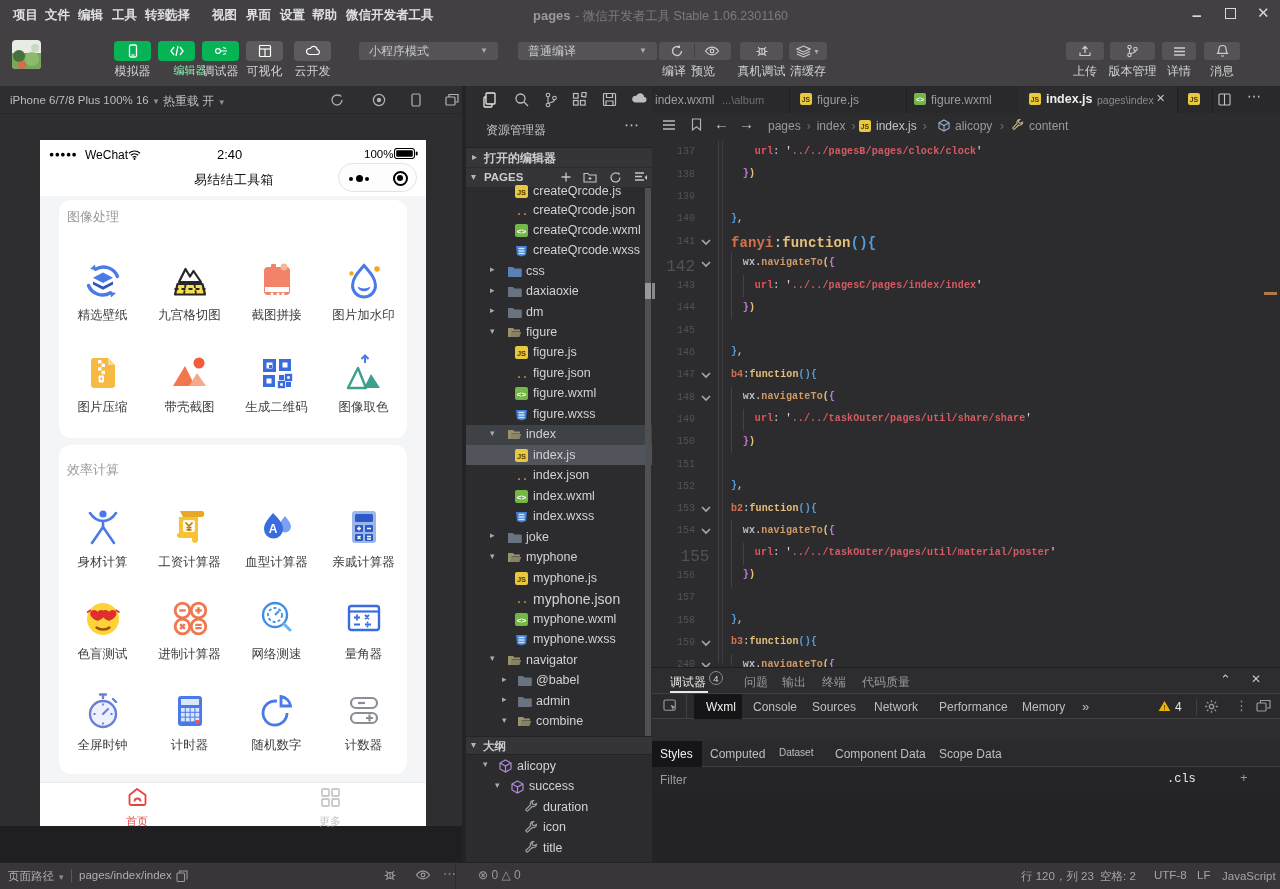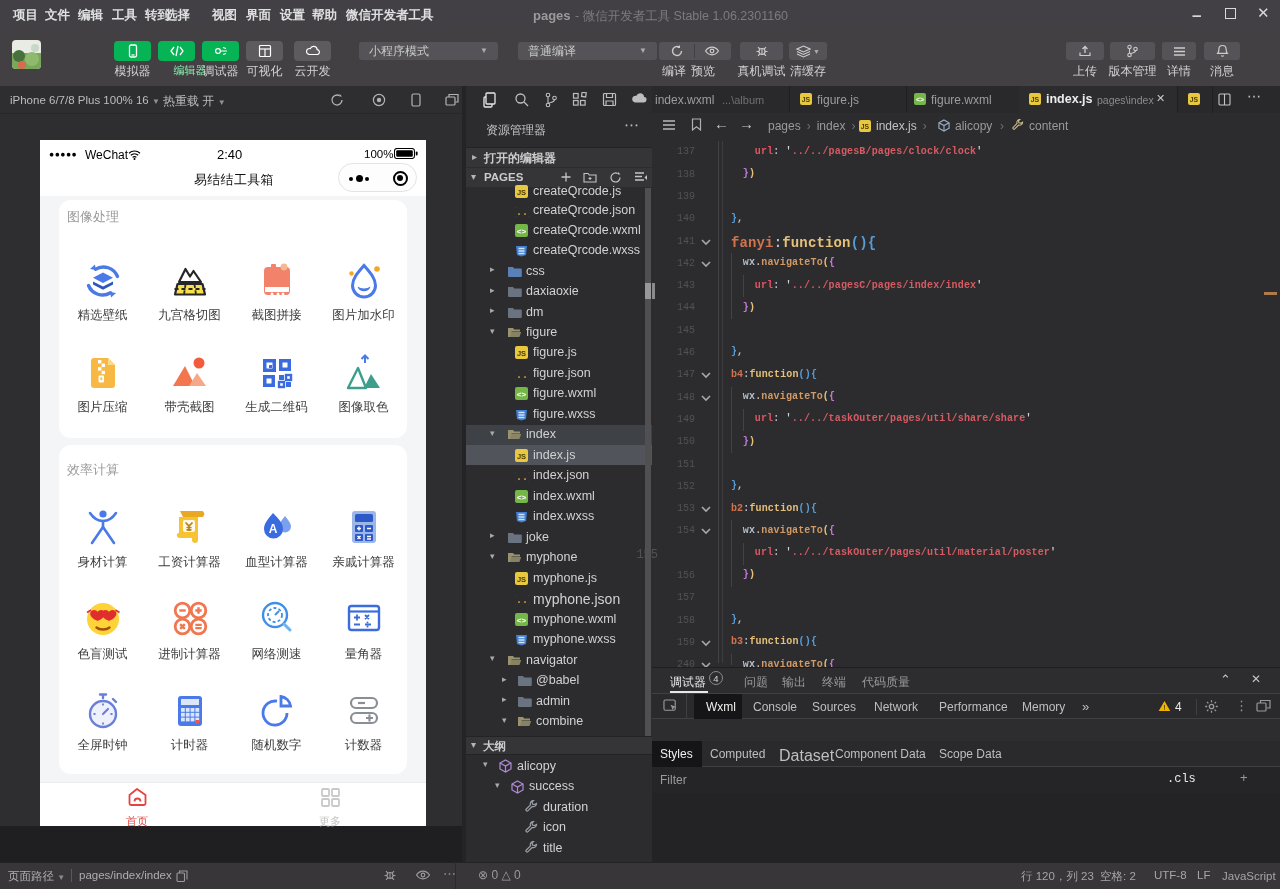--- a/index.html
+++ b/index.html
@@ -846,21 +846,21 @@
 <div class="a mono" style="left:655px;top:190.9px;width:40px;text-align:right;font-size:10px;color:#525254">139</div>
 <div class="a mono" style="left:655px;top:213.20000000000002px;width:40px;text-align:right;font-size:10px;color:#525254">140</div>
 <div class="a mono" style="left:730.92px;top:212.60000000000002px;font-size:10px;font-weight:700;letter-spacing:0.15px;white-space:pre"><span style="color:#569cd6">}</span><span style="color:#b8bfc9">,</span></div>
 <div class="a mono" style="left:655px;top:235.5px;width:40px;text-align:right;font-size:10px;color:#525254">141</div>
 <div class="a" style="left:701px;top:238.5px">
     <svg width="10" height="7" viewBox="0 0 10 7">
       <path d="M1 1l4 4 4-4" fill="none" stroke="#a8a8aa" stroke-width="1.6"></path>
     </svg>
   </div>
 <div class="a mono" style="left:730.92px;top:234.9px;font-size:14px;font-weight:700;letter-spacing:0.15px;white-space:pre"><span style="color:#d2734e">fanyi</span><span style="color:#b8bfc9">:</span><span style="color:#e5c07b">function</span><span style="color:#569cd6">(){</span></div>
-<div class="a mono" style="left:655px;top:257.8px;width:40px;text-align:right;font-size:10px;color:#525254">142</div>
+<div class="a mono" style="left:655px;top:257.8px;width:40px;text-align:right;font-size:16px;color:#525254">142</div>
 <div class="a" style="left:701px;top:260.8px">
     <svg width="10" height="7" viewBox="0 0 10 7">
       <path d="M1 1l4 4 4-4" fill="none" stroke="#a8a8aa" stroke-width="1.6"></path>
     </svg>
   </div>
 <div class="a mono" style="left:742.84px;top:257.2px;font-size:10px;font-weight:700;letter-spacing:0.15px;white-space:pre"><span style="color:#b8bfc9">wx.</span><span style="color:#d19a66">navigateTo</span><span style="color:#e5c07b">(</span><span style="color:#c678dd">{</span></div>
 <div class="a mono" style="left:655px;top:280.1px;width:40px;text-align:right;font-size:10px;color:#525254">143</div>
 <div class="a mono" style="left:754.76px;top:279.5px;font-size:10px;font-weight:700;letter-spacing:0.15px;white-space:pre"><span style="color:#e05561">url</span><span style="color:#b8bfc9">: </span><span style="color:#cfcfcf">'</span><span style="color:#d75b63">../../pagesC/pages/index/index</span><span style="color:#cfcfcf">'</span></div>
 <div class="a mono" style="left:655px;top:302.4px;width:40px;text-align:right;font-size:10px;color:#525254">144</div>
 <div class="a mono" style="left:742.84px;top:301.79999999999995px;font-size:10px;font-weight:700;letter-spacing:0.15px;white-space:pre"><span style="color:#c678dd">}</span><span style="color:#e5c07b">)</span></div>
@@ -895,21 +895,21 @@
     </svg>
   </div>
 <div class="a mono" style="left:730.92px;top:502.5px;font-size:10px;font-weight:700;letter-spacing:0.15px;white-space:pre"><span style="color:#d2734e">b2</span><span style="color:#b8bfc9">:</span><span style="color:#e5c07b">function</span><span style="color:#569cd6">(){</span></div>
 <div class="a mono" style="left:655px;top:525.4000000000001px;width:40px;text-align:right;font-size:10px;color:#525254">154</div>
 <div class="a" style="left:701px;top:528.4000000000001px">
     <svg width="10" height="7" viewBox="0 0 10 7">
       <path d="M1 1l4 4 4-4" fill="none" stroke="#a8a8aa" stroke-width="1.6"></path>
     </svg>
   </div>
 <div class="a mono" style="left:742.84px;top:524.8000000000001px;font-size:10px;font-weight:700;letter-spacing:0.15px;white-space:pre"><span style="color:#b8bfc9">wx.</span><span style="color:#d19a66">navigateTo</span><span style="color:#e5c07b">(</span><span style="color:#c678dd">{</span></div>
-<div class="a mono" style="left:618px;top:547.7px;width:40px;text-align:right;font-size:12px;color:#525254">155</div>
+<div class="a mono" style="left:675px;top:547.7px;width:40px;text-align:center;font-size:16px;color:#525254">155</div>
 <div class="a mono" style="left:754.76px;top:547.1px;font-size:10px;font-weight:700;letter-spacing:0.15px;white-space:pre"><span style="color:#e05561">url</span><span style="color:#b8bfc9">: </span><span style="color:#cfcfcf">'</span><span style="color:#d75b63">../../taskOuter/pages/util/material/poster</span><span style="color:#cfcfcf">'</span></div>
 <div class="a mono" style="left:655px;top:570.0px;width:40px;text-align:right;font-size:10px;color:#525254">156</div>
 <div class="a mono" style="left:742.84px;top:569.4px;font-size:10px;font-weight:700;letter-spacing:0.15px;white-space:pre"><span style="color:#c678dd">}</span><span style="color:#e5c07b">)</span></div>
 <div class="a mono" style="left:655px;top:592.3px;width:40px;text-align:right;font-size:10px;color:#525254">157</div>
 <div class="a mono" style="left:655px;top:614.6px;width:40px;text-align:right;font-size:10px;color:#525254">158</div>
 <div class="a mono" style="left:730.92px;top:614.0px;font-size:10px;font-weight:700;letter-spacing:0.15px;white-space:pre"><span style="color:#569cd6">}</span><span style="color:#b8bfc9">,</span></div>
 <div class="a mono" style="left:655px;top:636.9000000000001px;width:40px;text-align:right;font-size:10px;color:#525254">159</div>
 <div class="a" style="left:701px;top:639.9000000000001px">
     <svg width="10" height="7" viewBox="0 0 10 7">
       <path d="M1 1l4 4 4-4" fill="none" stroke="#a8a8aa" stroke-width="1.6"></path>
@@ -981,21 +981,21 @@
 <div class="a" style="left:1256px;top:699px">
     <svg width="15" height="14" viewBox="0 0 15 14">
       <rect x="1" y="4" width="9" height="8" rx="1" fill="none" stroke="#9a9a9c" stroke-width="1.2"></rect>
       <path d="M4.5 4V1.5H14V9h-3" fill="none" stroke="#9a9a9c" stroke-width="1.2"></path>
     </svg>
   </div>
 <div class="a" style="left:652px;top:741px;width:628px;height:26px;background:#2a2a2c;border-bottom:1px solid #404042"></div>
 <div class="a" style="left:652px;top:741px;width:50px;height:26px;background:#151517"></div>
 <div class="a" style="left:660px;top:747px;white-space:nowrap;font-size:12px;color:#f0f0f0">Styles</div>
 <div class="a" style="left:710px;top:747px;white-space:nowrap;font-size:12px;color:#bfbfc1">Computed</div>
-<div class="a" style="left:779px;top:747px;white-space:nowrap;font-size:16px;color:#bfbfc1">Dataset</div>
+<div class="a" style="left:779px;top:747px;white-space:nowrap;font-size:10px;color:#bfbfc1">Dataset</div>
 <div class="a" style="left:835px;top:747px;white-space:nowrap;font-size:12px;color:#bfbfc1">Component Data</div>
 <div class="a" style="left:939px;top:747px;white-space:nowrap;font-size:12px;color:#bfbfc1">Scope Data</div>
 <div class="a" style="left:652px;top:767px;width:628px;height:26px;background:#252527"></div>
 <div class="a" style="left:660px;top:773px;white-space:nowrap;font-size:12px;color:#9a9a9c">Filter</div>
 <div class="a" style="left:1167px;top:772px;white-space:nowrap;font-size:12px;color:#e8e8e8;font-family:Liberation Mono,monospace">.cls</div>
 <div class="a" style="left:1240px;top:770px;white-space:nowrap;font-size:13px;color:#9a9a9c">+</div>
 <div class="a" style="left:652px;top:793px;width:628px;height:69px;background:#232325"></div>
 <div class="a" style="left:0px;top:862px;width:1280px;height:27px;background:#383638;border-top:1px solid #232325"></div>
 <div class="a" style="left:8px;top:869px;white-space:nowrap;font-size:11.5px;color:#aeaeb0">页面路径 <span style="font-size:8px;color:#8a8a8c">▼</span></div>
 <div class="a" style="left:71px;top:869px;width:1px;height:13px;background:#5a585a"></div>

